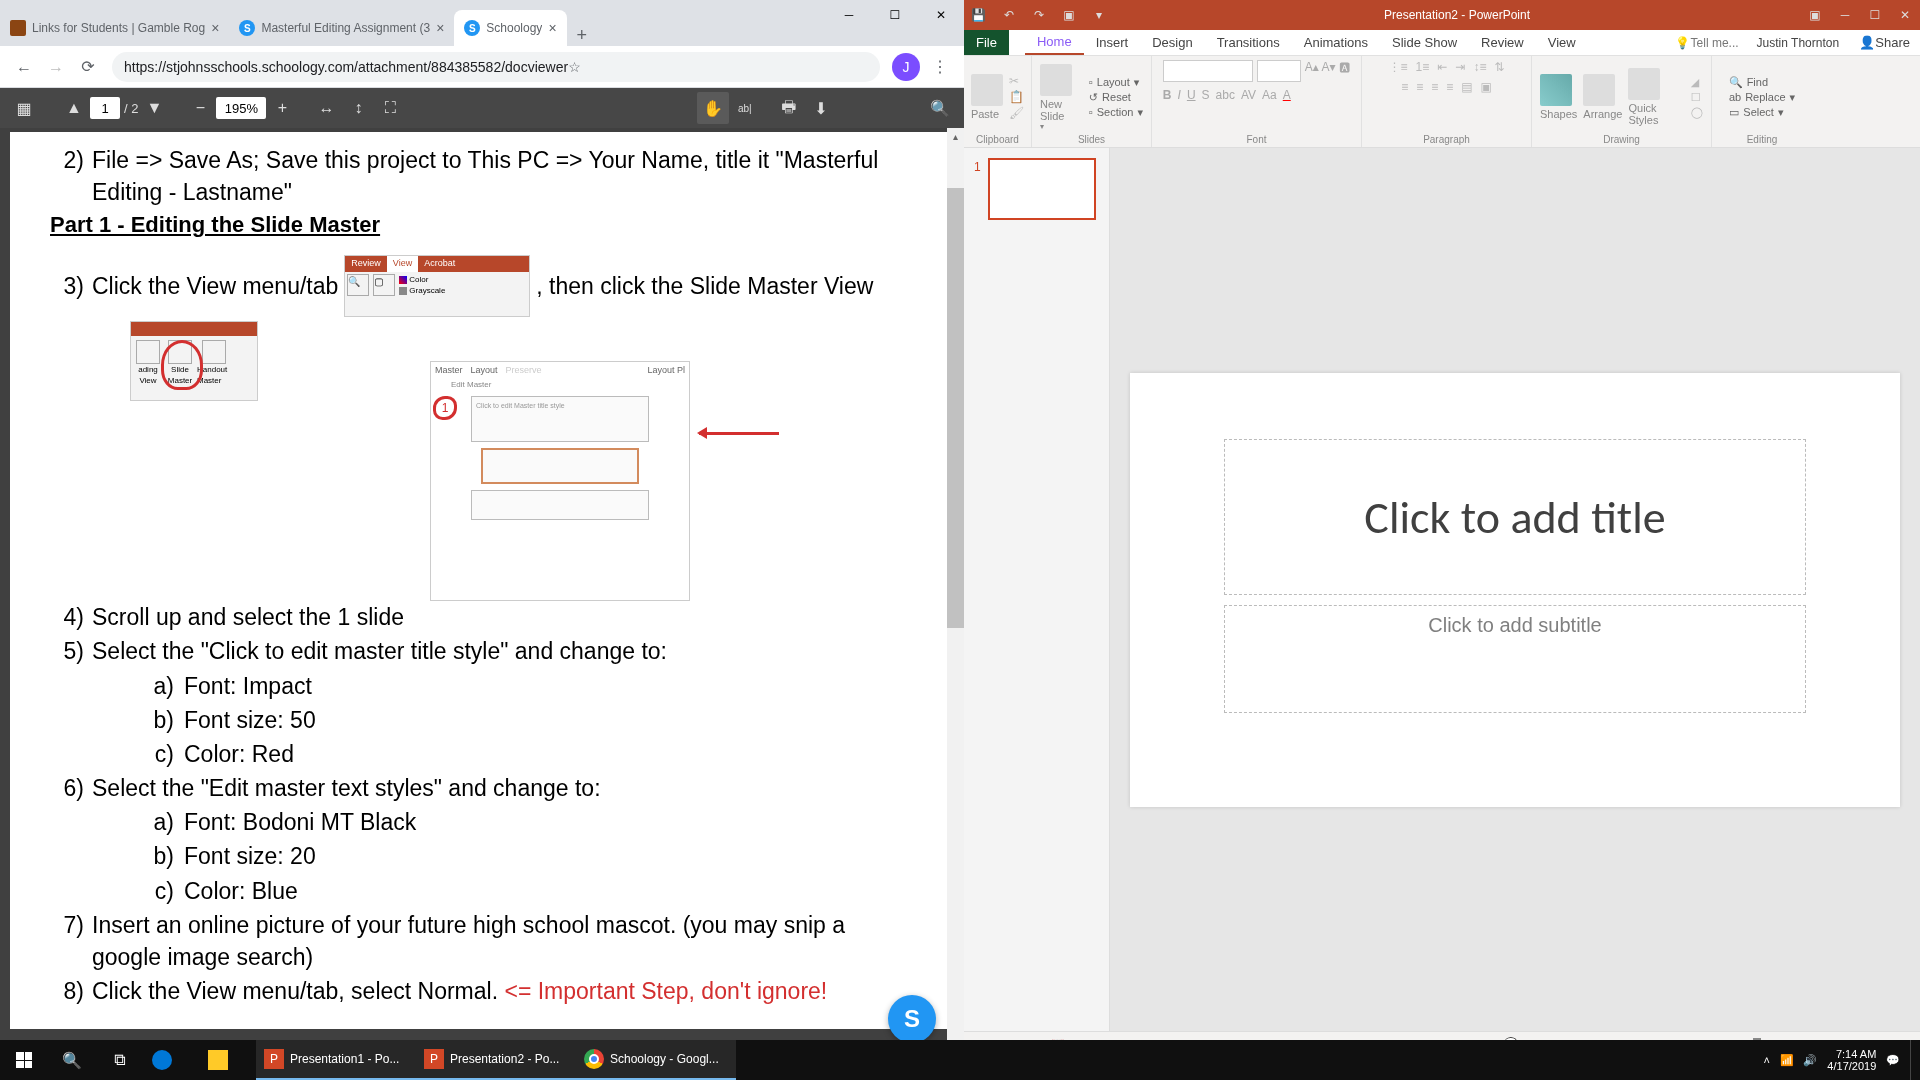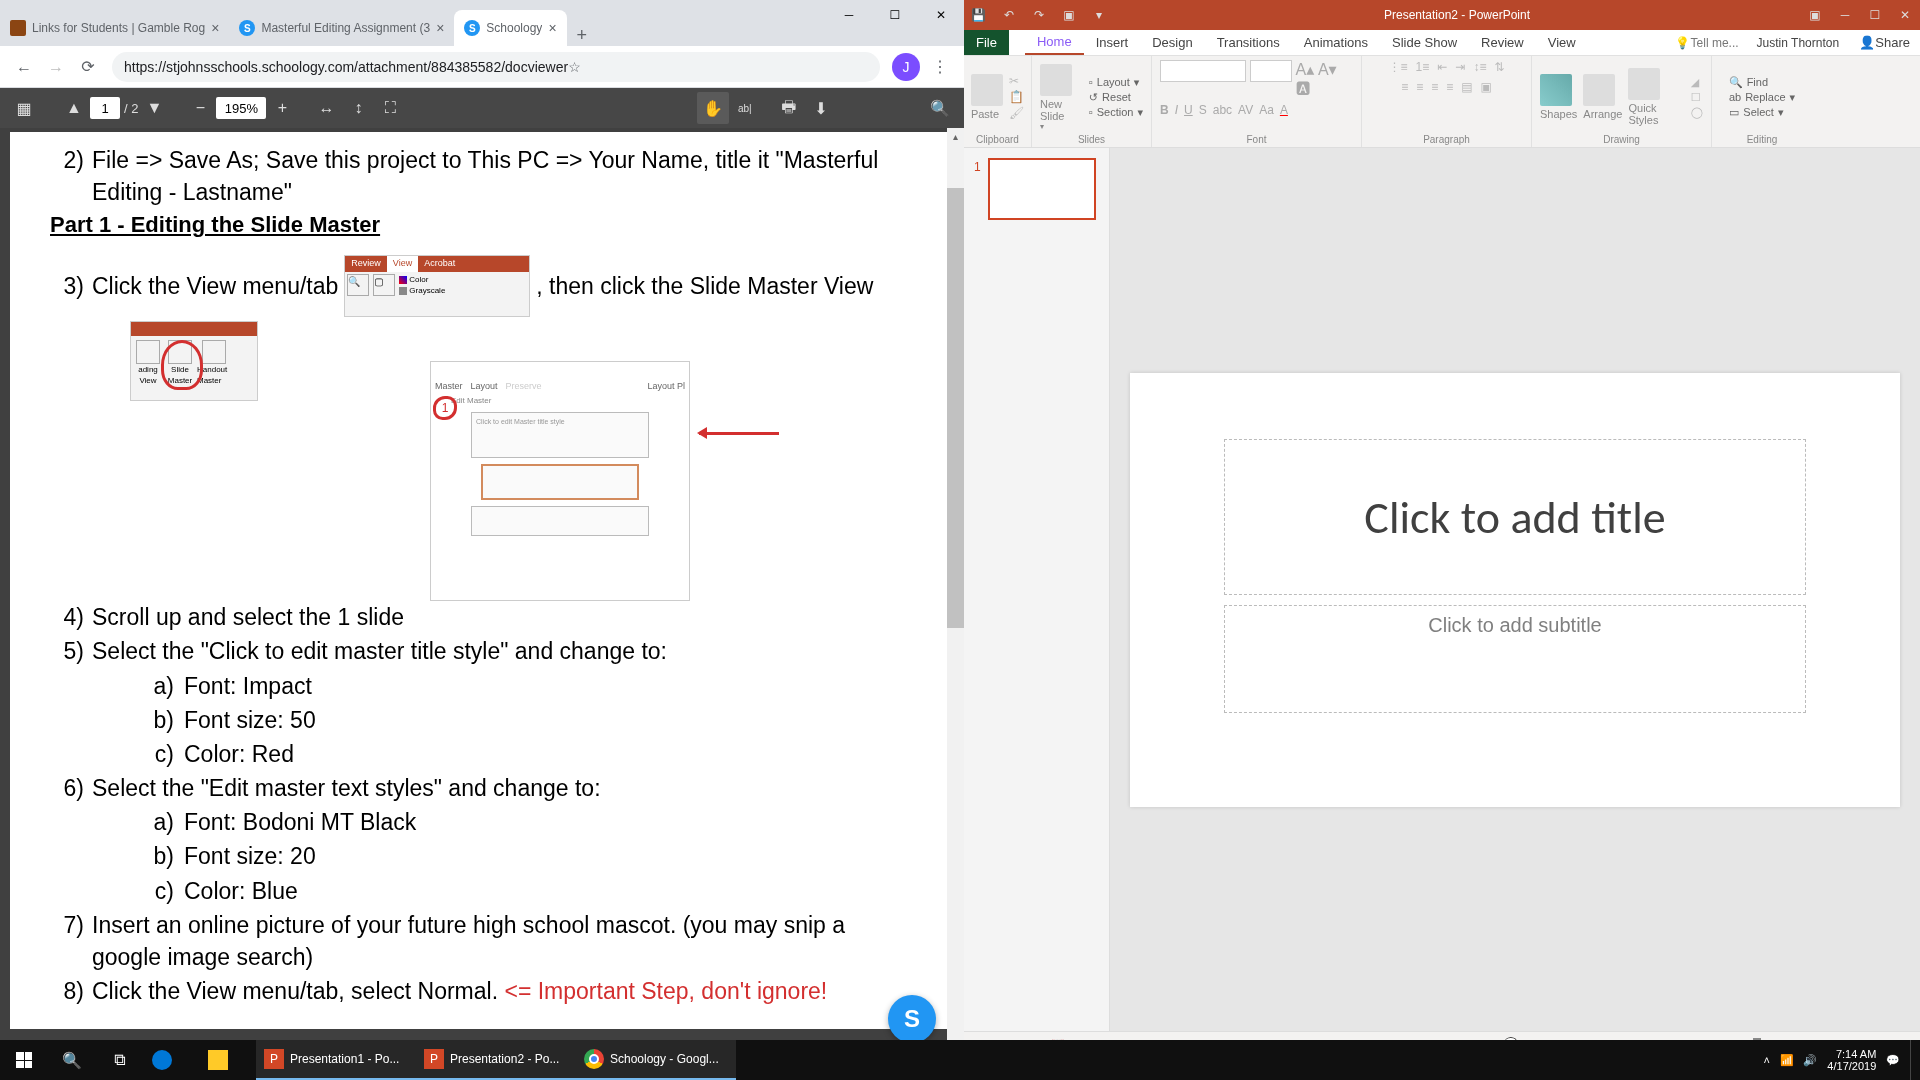--- a/index.html
+++ b/index.html
@@ -51,21 +51,21 @@
 .img-ribbon1 { width: 186px; height: 62px; background: #f3f3f3; border: 1px solid #ccc; font-size: 10px; position: relative; margin-left: 6px; margin-right: 6px; }
 .img-ribbon1 .tabs { display: flex; background: #b7472a; height: 16px; }
 .img-ribbon1 .tabs div { padding: 1px 6px; font-size: 9px; color: #fff; }
 .img-ribbon1 .tabs .active { background: #fff; color: #b7472a; }
 .img-ribbon1 .body { display: flex; padding: 2px; gap: 4px; }
 
 .img-slidemaster { width: 128px; height: 80px; background: #f3f3f3; border: 1px solid #ccc; margin-left: 80px; margin-top: 4px; position: relative; }
 .img-slidemaster .circled { position: absolute; left: 30px; top: 18px; width: 42px; height: 50px; border: 3px solid #d32f2f; border-radius: 50% 50% 40% 40%; }
 
 .img-masterpanel { width: 260px; height: 240px; background: #fff; border: 1px solid #ccc; margin-left: 380px; margin-top: -40px; position: relative; font-size: 9px; }
-.img-masterpanel .ptabs { display: flex; font-size: 9px; padding: 2px 4px; gap: 8px; color: #666; margin-top: 16px; }
+.img-masterpanel .ptabs { display: flex; font-size: 9px; padding: 2px 4px; gap: 8px; color: #666; }
 .img-masterpanel .pslide { border: 1px solid #bbb; margin: 6px 40px; height: 46px; background: #fafafa; }
 .img-masterpanel .pslide.sel { border: 2px solid #d38b5d; height: 36px; margin: 6px 50px; }
 .img-masterpanel .redcircle { position: absolute; left: 2px; top: 34px; width: 24px; height: 24px; border: 3px solid #d32f2f; border-radius: 50% 40% 50% 40%; color: #d32f2f; font-size: 12px; display: flex; align-items: center; justify-content: center; }
 .img-masterpanel .redarrow { position: absolute; right: -90px; top: 70px; width: 80px; height: 3px; background: #d32f2f; }
 .img-masterpanel .redarrow::before { content:''; position: absolute; left: -8px; top: -5px; border: 6px solid transparent; border-right: 10px solid #d32f2f; }
 
 .fab { position: absolute; right: 28px; bottom: 12px; width: 48px; height: 48px; border-radius: 50%; background: #2196f3; color: #fff; display: flex; align-items: center; justify-content: center; font-size: 24px; font-weight: bold; box-shadow: 0 2px 6px rgba(0,0,0,.3); }
 
 
 .pp-window { position: absolute; right: 0; top: 0; width: 956px; height: 1055px; background: #e6e6e6; display: flex; flex-direction: column; }
@@ -351,21 +351,21 @@
           <div>▫ <span>Section</span> ▾</div>
         </div>
       </div>
       <div class="pp-rgroup-label">Slides</div>
     </div>
     <div class="pp-rgroup" style="width:210px">
       <div class="pp-rgroup-body" style="flex-direction:column;align-items:flex-start;gap:6px">
         <div style="display:flex">
             <div class="pp-font-box"></div>
             <div class="pp-size-box"></div>
-            <span style="color:#aaa;font-size:16px;margin-left:4px">A▴ A▾ 🅰</span>
+            <span style="color:#aaa;font-size:12px;margin-left:4px">A▴ A▾ 🅰</span>
           </div>
         <div class="pp-fontbtns">
           <span><b>B</b></span>
           <span><i>I</i></span>
           <span><u>U</u></span>
           <span>S</span>
           <span>abc</span>
           <span>AV</span>
           <span>Aa</span>
           <span><u style="text-decoration-color:red">A</u></span>

